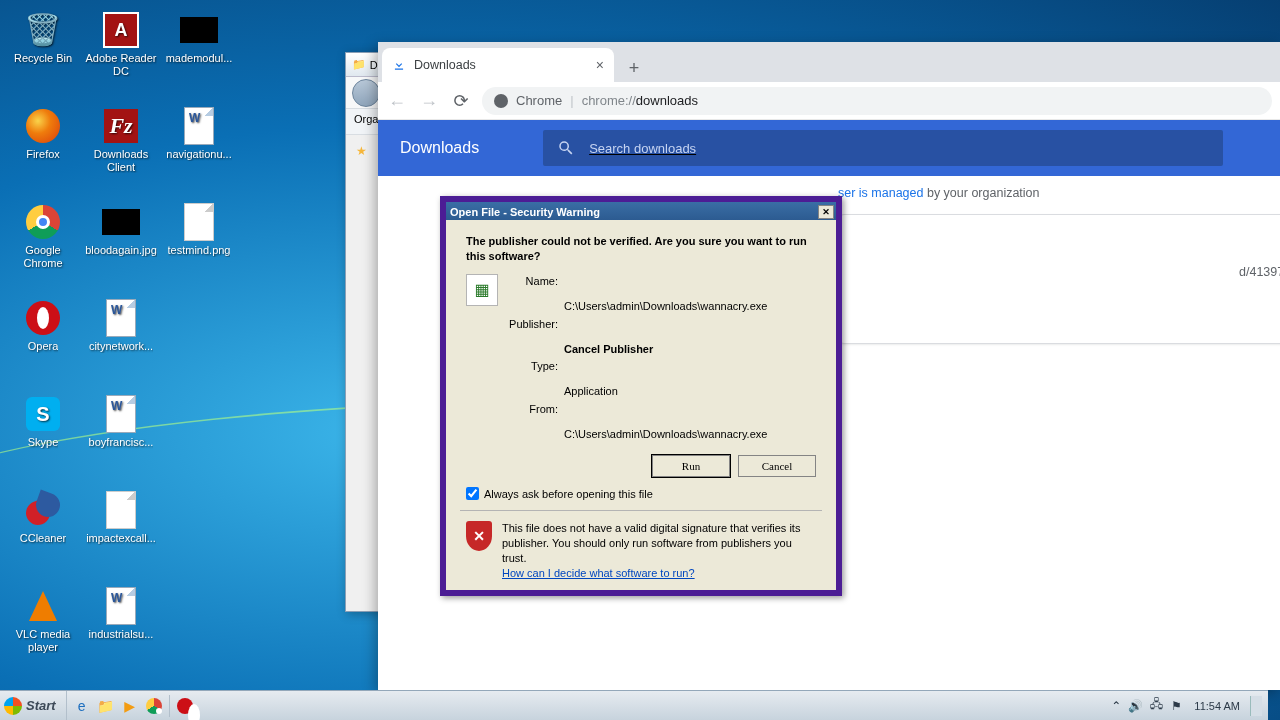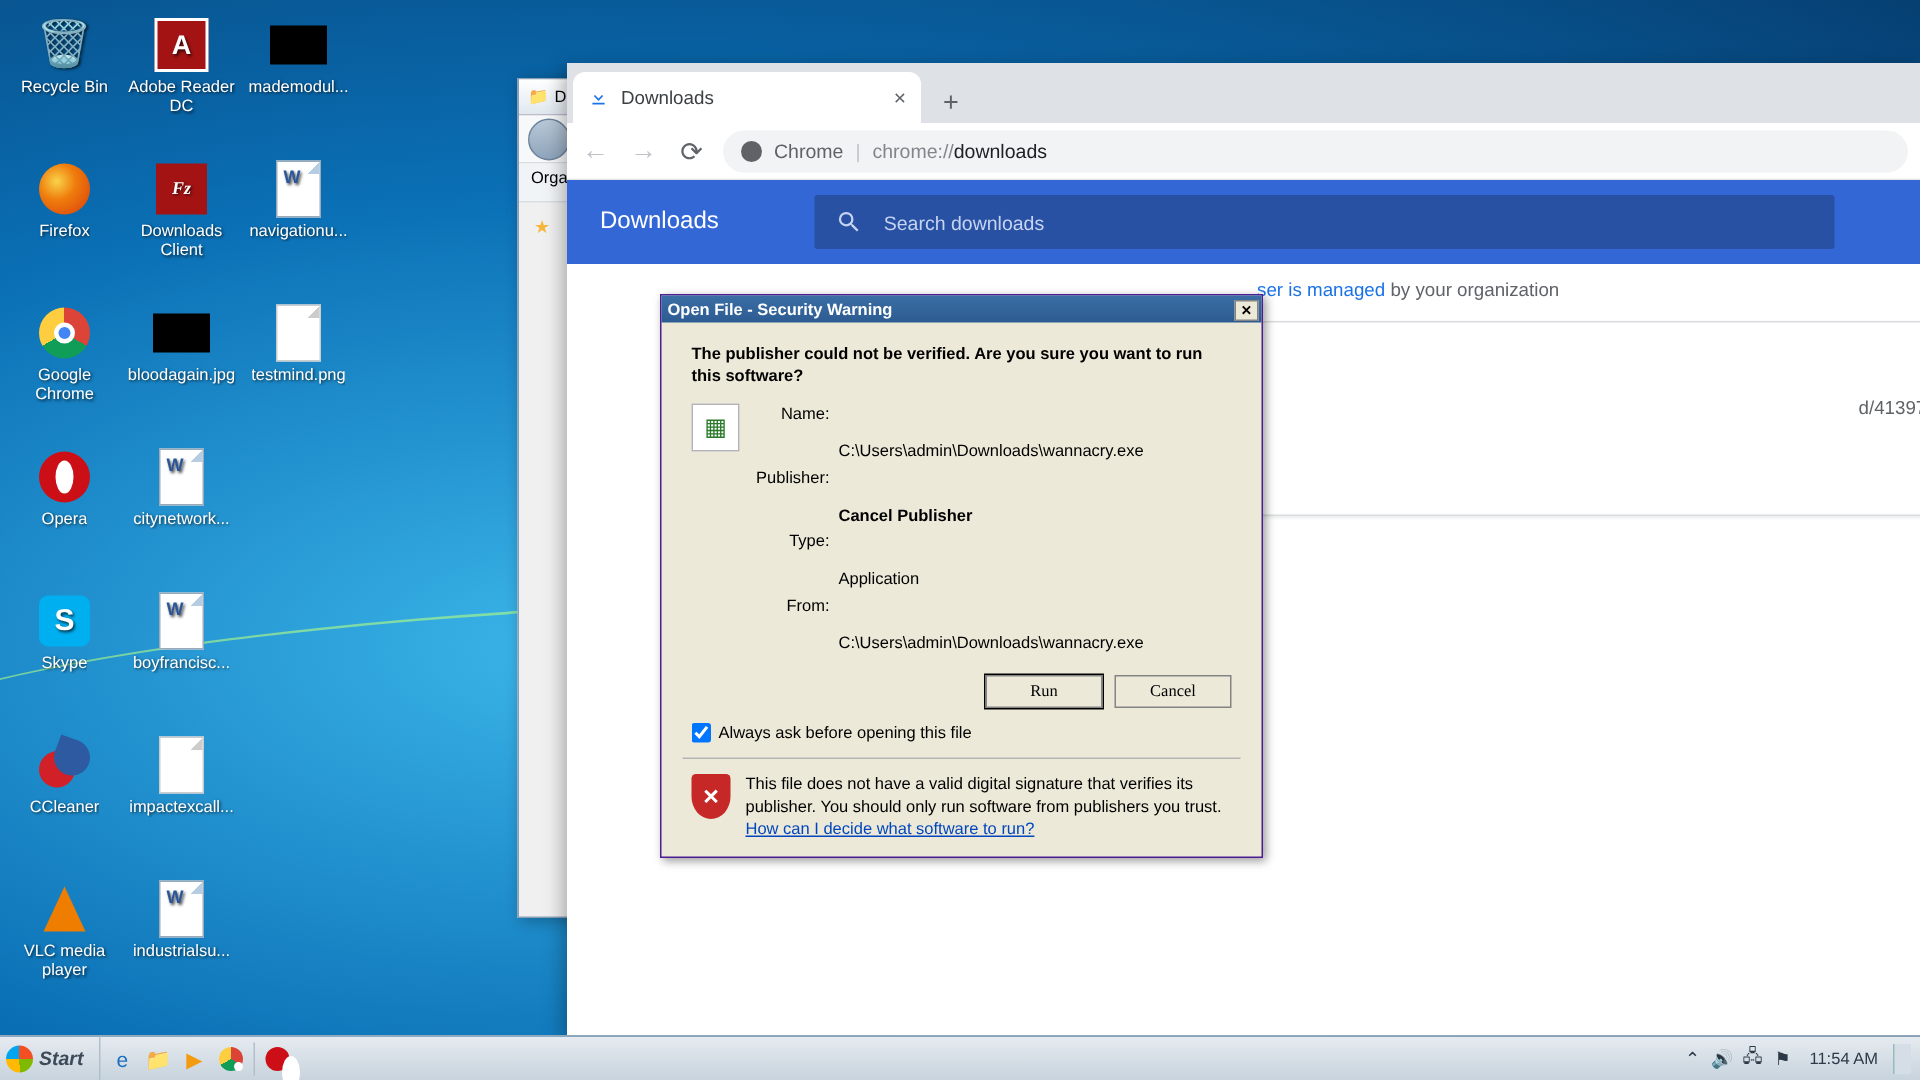--- a/index.html
+++ b/index.html
@@ -10,21 +10,21 @@
 
 .desktop { position: absolute; left: 0; top: 0; width: 340px; height: 690px; display: flex; flex-direction: column; flex-wrap: wrap; align-content: flex-start; padding: 6px; gap: 4px; }
 .dicon { width: 74px; height: 92px; display: flex; flex-direction: column; align-items: center; justify-content: flex-start; cursor: default; color: #fff; text-align: center; font-size: 11px; line-height: 1.15; text-shadow: 1px 1px 2px rgba(0,0,0,0.7); padding-top: 4px; }
 .dicon .iconbox { width: 40px; height: 40px; margin-bottom: 2px; display: flex; align-items: center; justify-content: center; }
 .dicon .label { max-width: 72px; overflow: hidden; }
 .ic-white { background: #fff; border: 1px solid #ccc; width: 30px; height: 38px; position: relative; }
 .ic-white::after { content: ""; position: absolute; top: 0; right: 0; width: 8px; height: 8px; background: linear-gradient(135deg,#fff 49%,#ccc 50%); }
 .ic-black { background: #000; width: 38px; height: 26px; }
 .ic-adobe { background: #a31313; border: 2px solid #fff; width: 36px; height: 36px; display:flex; align-items:center; justify-content:center; color:#fff; font-weight:bold; font-size:18px; }
 .ic-ff { width: 34px; height: 34px; border-radius: 50%; background: radial-gradient(circle at 35% 35%,#f9d34a 0%,#ef7c0c 40%,#d93c0b 100%); position:relative; }
-.ic-fz { background:#a31313; width:34px; height:34px; display:flex; align-items:center; justify-content:center; color:#fff; font-family:serif; font-weight:bold; font-size:12px; font-style:italic; }
+.ic-fz { background:#a31313; width:34px; height:34px; display:flex; align-items:center; justify-content:center; color:#fff; font-family:serif; font-weight:bold; font-size:22px; font-style:italic; }
 .ic-gc { width:34px; height:34px; border-radius:50%; background: conic-gradient(#db4437 0 120deg,#0f9d58 120deg 240deg,#ffcd40 240deg 360deg); position:relative; }
 .ic-gc::after { content:""; position:absolute; inset:10px; border-radius:50%; background:#4285f4; border:3px solid #fff; }
 .ic-op { width:34px; height:34px; border-radius:50%; background:#cc0f16; position:relative; }
 .ic-op::after { content:""; position:absolute; left:11px; top:6px; width:12px; height:22px; border-radius:50%; background:#fff; }
 .ic-sk { width:34px; height:34px; border-radius:6px; background:#00aff0; color:#fff; display:flex; align-items:center; justify-content:center; font-size:20px; font-weight:bold; }
 .ic-cc { width:34px; height:34px; position:relative; }
 .ic-cc::before { content:""; position:absolute; left:0; top:8px; width:24px; height:24px; border-radius:50% 0 50% 50%; background:#d12027; transform:rotate(-20deg); }
 .ic-cc::after { content:""; position:absolute; right:0; top:0; width:24px; height:24px; border-radius:0 50% 50% 50%; background:#2d5aa0; transform:rotate(20deg); }
 .ic-vlc { width:0; height:0; border-left:14px solid transparent; border-right:14px solid transparent; border-bottom:30px solid #ef7d00; position:relative; }
 .ic-word { background:#fff; border:1px solid #9ab; width:30px; height:38px; position:relative; }
@@ -52,32 +52,32 @@
 .navbtn { width:22px; height:22px; display:flex; align-items:center; justify-content:center; color:#5f6368; font-size:18px; cursor:pointer; }
 .navbtn.disabled { color:#bfc3c8; }
 .omnibox { flex:1; height:28px; background:#f1f3f4; border-radius:14px; display:flex; align-items:center; padding:0 12px; gap:8px; font-size:13px; color:#5f6368; }
 .omnibox .cicon { width:14px; height:14px; border-radius:50%; background:#5f6368; }
 .omnibox .url-scheme { color:#80868b; }
 .omnibox .url-path { color:#202124; }
 
 .chrome-content { flex:1; position:relative; background:#fff; overflow:hidden; }
 .dl-header { height:56px; background:#3367d6; display:flex; align-items:center; padding:0 22px; gap:24px; }
 .dl-title { color:#fff; font-size:16px; font-weight:400; margin-right:40px; }
-.dl-search { flex:0 0 680px; height:36px; background:#2851a3; border-radius:2px; display:flex; align-items:center; padding:0 14px; gap:14px; }
+.dl-search { flex:0 0 680px; height:36px; background:#2851a3; border-radius:2px; display:flex; align-items:center; padding:0 14px; gap:14px;text-decoration:underline; }
 .dl-search svg { width:18px; height:18px; fill:#c6d4f2; }
 .dl-search input { background:transparent; border:none; outline:none; color:#fff; font-size:13px; flex:1; }
 .dl-search input::placeholder { color:#c6d4f2; }
 
 .dl-managed { text-align:left; padding:10px 0 0 0; font-size:12.5px; color:#5f6368; position:absolute; left:460px; top:56px; }
 .dl-managed a { color:#1a73e8; text-decoration:none; }
 
 .dl-card { position:absolute; left:460px; top:56px; width:780px; margin-top:38px; height:130px; background:#fff; border:1px solid #dadce0; border-radius:6px; box-shadow:0 1px 2px rgba(60,64,67,0.1); padding:14px; font-size:12.5px; color:#5f6368; }
 
 
-.secdlg { position:absolute; left:440px; top:196px; width:402px; background:#ece9d8; border:1px solid #4c1d95; box-shadow:2px 2px 6px rgba(0,0,0,0.4); font-family:Tahoma,sans-serif; font-size:11px; color:#000; }
+.secdlg { position:absolute; left:440px; top:196px; width:402px; background:#ece9d8; border:6px solid #4c1d95; box-shadow:2px 2px 6px rgba(0,0,0,0.4); font-family:Tahoma,sans-serif; font-size:11px; color:#000; }
 .secdlg-titlebar { height:18px; background:linear-gradient(#3a6ea5,#2c5b91); color:#fff; font-weight:bold; padding:1px 2px 0 4px; display:flex; align-items:center; font-size:11px; }
 .secdlg-titlebar .x { margin-left:auto; width:16px; height:14px; background:#ece9d8; border:1px solid #848484; color:#000; font-size:9px; display:flex; align-items:center; justify-content:center; cursor:pointer; font-family:Arial; }
 .secdlg-body { padding:14px 20px 10px 20px; }
 .secdlg-q { font-weight:bold; margin-bottom:10px; line-height:1.35; }
 .secdlg-info { display:flex; gap:10px; margin-bottom:10px; }
 .secdlg-icon { width:32px; height:32px; border:1px solid #b4b4b4; background:#fff; display:flex; align-items:center; justify-content:center; color:#2a7a2a; font-size:16px; flex-shrink:0; }
 .secdlg-rows { flex:1; }
 .secdlg-row { display:flex; margin-bottom:3px; line-height:1.35; }
 .secdlg-row .lab { width:56px; text-align:right; padding-right:6px; }
 .secdlg-row .val { flex:1;margin-top:25px; }
@@ -87,21 +87,21 @@
 .secdlg-buttons button.default { box-shadow:0 0 0 1px #000; }
 .secdlg-check { display:flex; align-items:center; gap:5px; margin-bottom:10px; }
 .secdlg-check input { width:13px; height:13px; }
 .secdlg-divider { height:1px; background:#b4b4b4; margin:0 -6px 10px -6px; }
 .secdlg-warn { display:flex; gap:10px; align-items:flex-start; }
 .secdlg-shield { width:26px; height:30px; background:#c62828; border-radius:3px 3px 50% 50%; display:flex; align-items:center; justify-content:center; color:#fff; font-weight:bold; font-size:14px; flex-shrink:0; }
 .secdlg-warntxt { line-height:1.35; }
 .secdlg-warntxt a { color:#0046bf; text-decoration:underline; }
 
 
-.taskbar { position:absolute; left:0; right:0; bottom:0; height:30px; background:linear-gradient(#e6ebf0,#c7d3dd); border-top:1px solid #93a7b9; display:flex; align-items:center; }
+.taskbar { position:absolute; left:0; right:12px; bottom:0; height:30px; background:linear-gradient(#e6ebf0,#c7d3dd); border-top:1px solid #93a7b9; display:flex; align-items:center; }
 .startbtn { height:30px; padding:0 10px 0 4px; display:flex; align-items:center; gap:4px; cursor:pointer; border-right:1px solid #b2bfcb; }
 .startorb { width:18px; height:18px; border-radius:50%; background:conic-gradient(#f25022 0 90deg,#7fba00 90deg 180deg,#ffb900 180deg 270deg,#00a4ef 270deg 360deg); }
 .starttxt { font-weight:bold; font-style:italic; color:#3d4a58; font-size:13px; }
 .ql { display:flex; align-items:center; gap:2px; padding:0 4px; border-right:1px solid #b2bfcb; }
 .ql-item { width:22px; height:22px; display:flex; align-items:center; justify-content:center; cursor:pointer; font-size:14px; }
 .task-items { display:flex; gap:2px; padding:0 4px; }
 .tray { margin-left:auto; display:flex; align-items:center; gap:4px; padding:0 6px; font-size:11px; color:#2c3a48; }
 .tray-icon { width:16px; height:16px; display:flex; align-items:center; justify-content:center; font-size:12px; }
 .clock { padding:0 6px; }
 .watermark { position:absolute; right:22px; bottom:42px; color:rgba(255,255,255,0.55); font-size:32px; letter-spacing:3px; font-weight:300; display:flex; align-items:center; gap:10px; pointer-events:none; }

